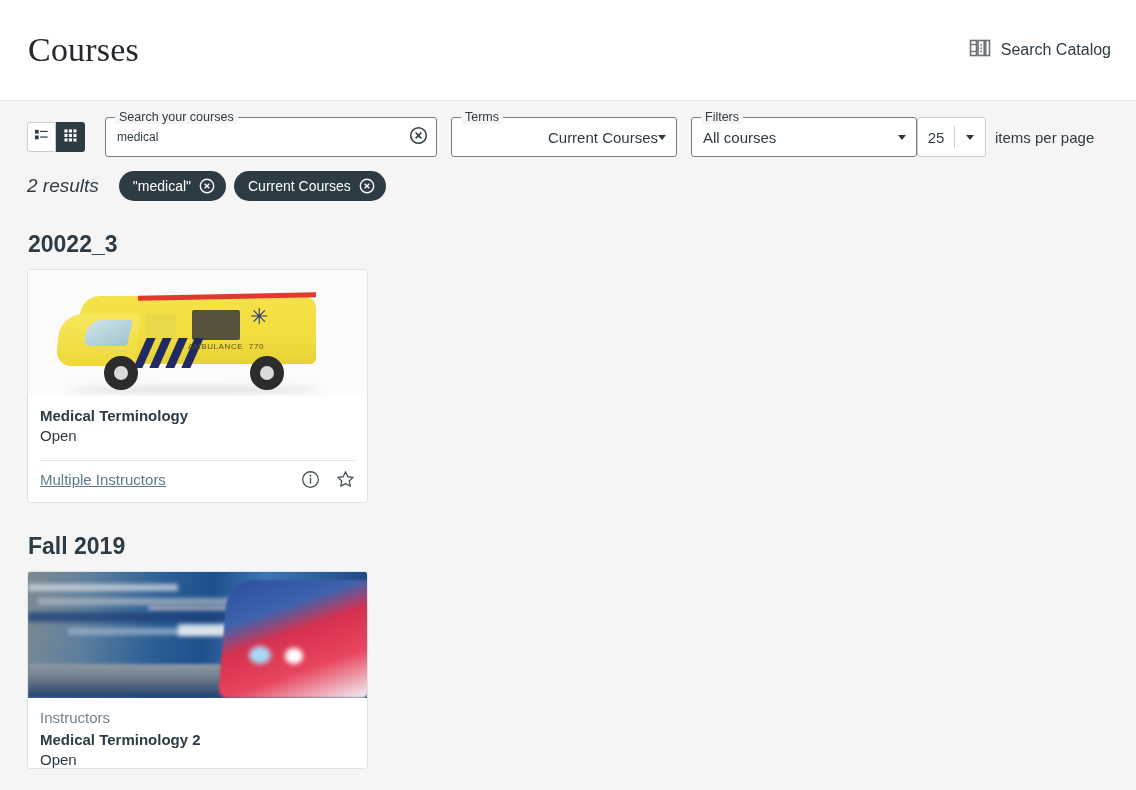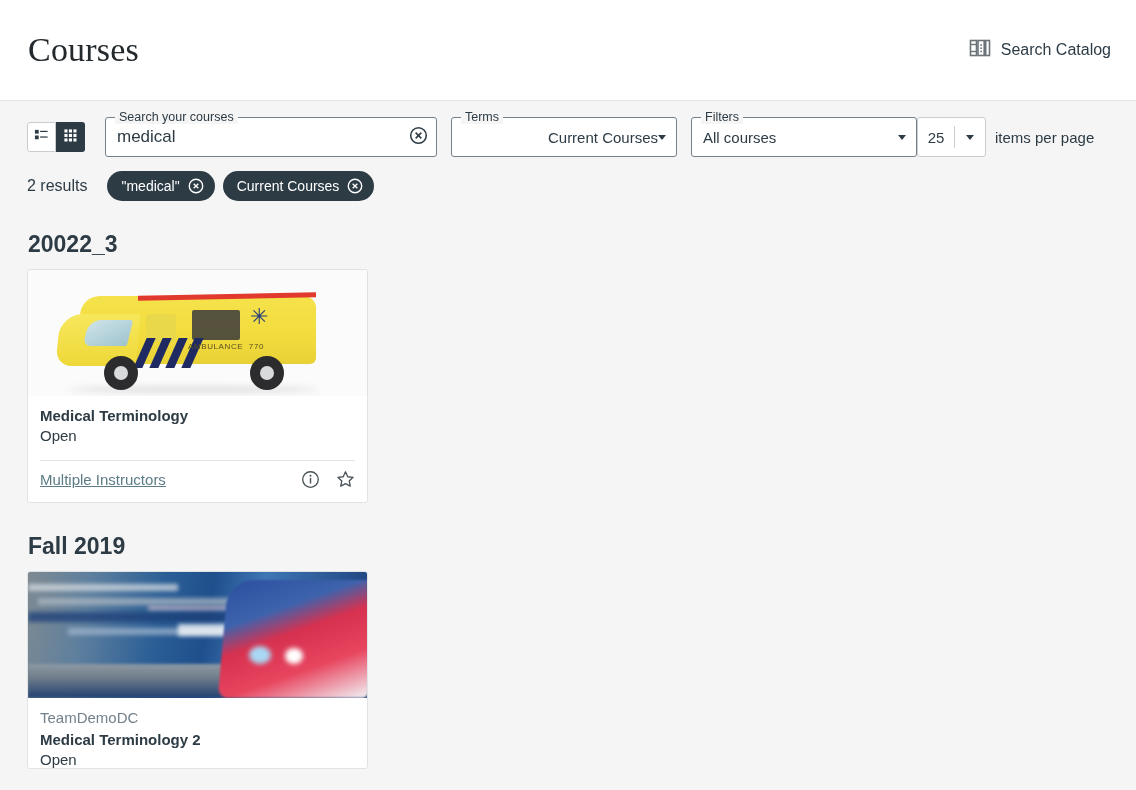--- a/index.html
+++ b/index.html
@@ -78,21 +78,21 @@
     background: #f5f5f5;
     padding: 0 4px;
     font-size: 12.5px;
     color: #2d3b45;
     line-height: 14px;
     white-space: nowrap;
   }
   .field-input {
     border: none; outline: none; background: transparent;
     font-family: "Liberation Sans", sans-serif;
-    font-size: 17px;
+    font-size: 12px;
     color: #2d3b45;
     width: 100%;
     padding: 0 34px 0 11px;
     height: 100%;
   }
   .search-field { width: 332px; flex: 0 0 332px; }
   .clear-btn {
     position: absolute; right: 8px; top: 50%;
     transform: translateY(-50%);
     width: 20px; height: 20px;
@@ -166,23 +166,24 @@
   }
 
   
   .results-row {
     display: flex;
     align-items: center;
     padding: 14px 25px 0 27px;
     gap: 20px;
   }
   .results-count {
-    font-size: 16px;
+    font-size: 19px;
     color: #2d3b45;
     white-space: nowrap;
+    font-style: italic;
   }
   .chips { display: flex; gap: 8px; }
   .chip {
     background: #2d3b45;
     color: #ffffff;
     border-radius: 17px;
     height: 30px;
     display: flex;
     align-items: center;
     gap: 8px;
@@ -518,19 +519,19 @@
       <div class="blurline" style="left:0;top:40px;width:260px;background:#1d3f78;height:10px;"></div>
       <div class="blurline" style="left:40px;top:56px;width:200px;background:#9fb4cc;"></div>
       <div class="blurline" style="left:120px;top:34px;width:120px;background:#e6c9cf;height:4px;"></div>
       <div class="blurline" style="left:150px;top:52px;width:90px;background:#ffffff;height:12px;"></div>
       <div class="road"></div>
       <div class="van"></div>
       <div class="lamp"></div>
       <div class="lamp2"></div>
     </div>
     <div class="card-body">
-      <div class="card-code">TeamDemoDC</div>
+      <div class="card-code">Instructors</div>
       <div class="card-name">Medical Terminology 2</div>
       <div class="card-status">Open</div>
     </div>
   </div>
 
 </div>
 
 </body></html>

